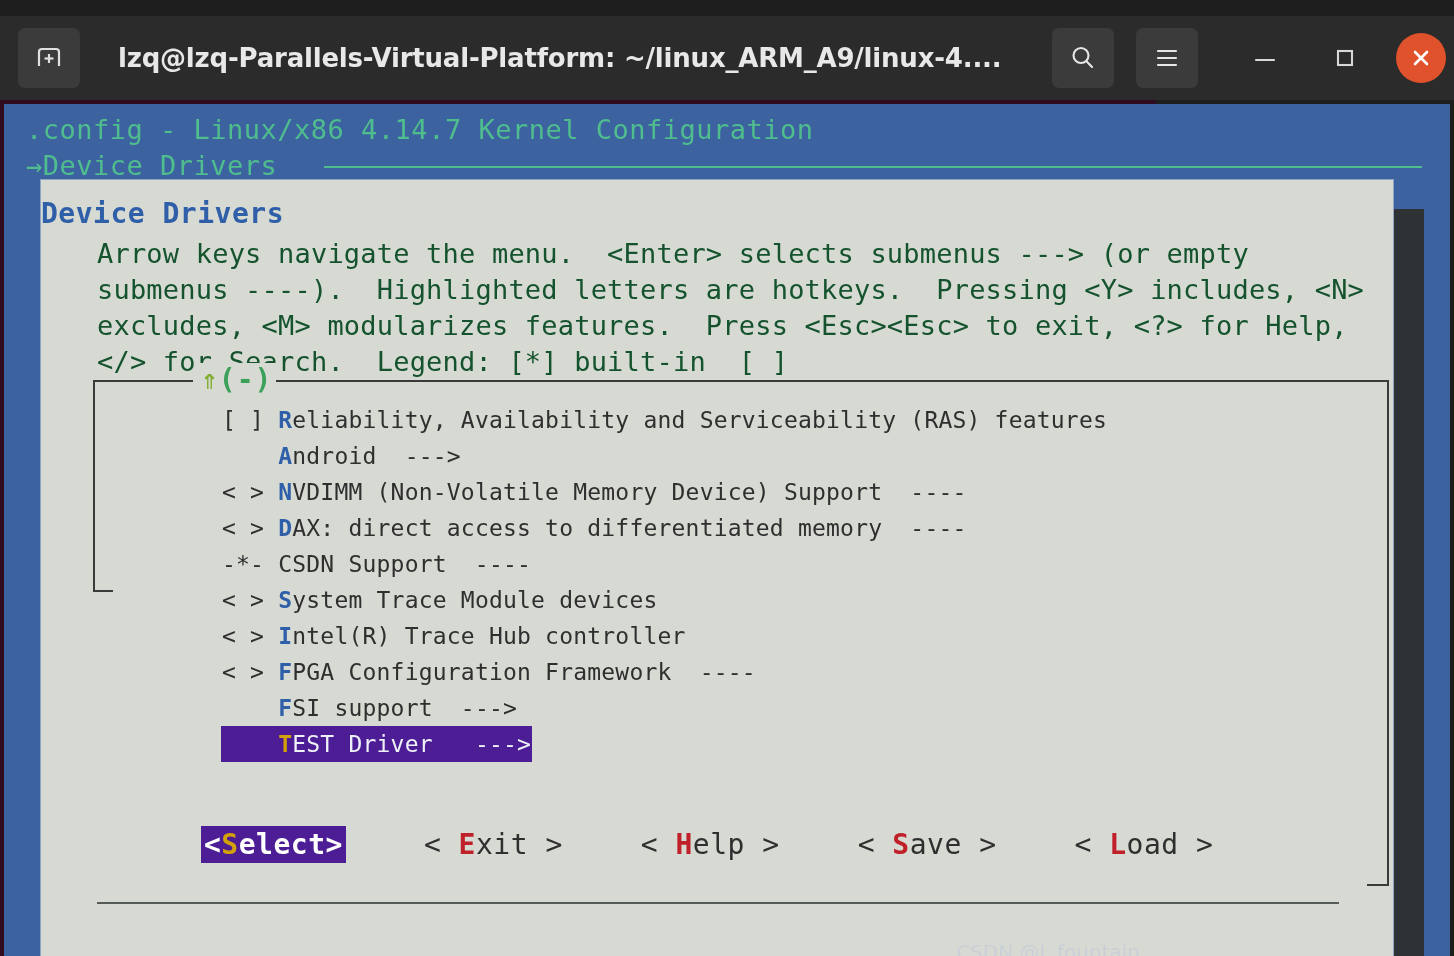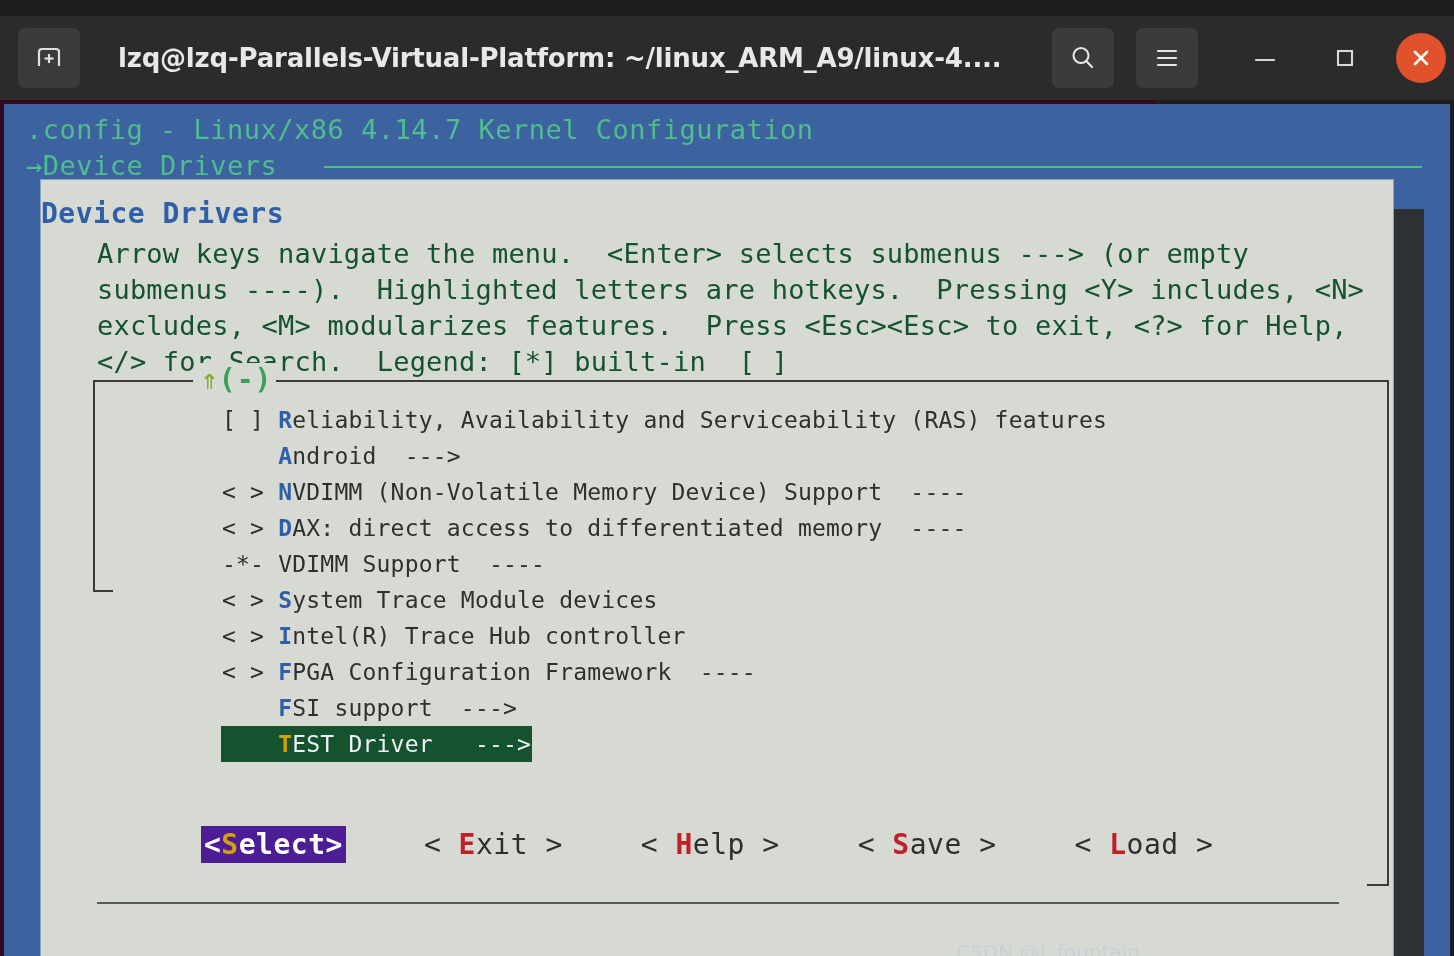--- a/index.html
+++ b/index.html
@@ -230,21 +230,21 @@
     font-family: "DejaVu Sans Mono", monospace;
     color: #2f2f2f;
     white-space: pre;
     letter-spacing: 0.2px;
     display: block;
     width: fit-content;
     padding: 0 1px;
   }
   .menu-row .hot { color: #2f5fa8; font-weight: bold; }
   .menu-row.selected {
-    background: #14532d;
+    background: #4c1d95;
     color: #eef1f6;
   }
   .menu-row.selected .hot { color: #d2a007; font-weight: bold; }
 
   
   #btn-row {
     position: absolute;
     left: 160px;
     top: 646px;
     font-size: 28px;
@@ -363,21 +363,21 @@
         <div id="lf-right-top"></div>
         <div id="lf-right-bot"></div>
 
         <div id="scroll-up"><span class="arr">⇑</span><span>(-)</span></div>
 
         <div id="menu-list">
             <div class="menu-row"><span>[ ] </span><span class="hot">R</span><span>eliability, Availability and Serviceability (RAS) features</span></div>
             <div class="menu-row"><span>    </span><span class="hot">A</span><span>ndroid  ---&gt;</span></div>
             <div class="menu-row"><span>&lt; &gt; </span><span class="hot">N</span><span>VDIMM (Non-Volatile Memory Device) Support  ----</span></div>
             <div class="menu-row"><span>&lt; &gt; </span><span class="hot">D</span><span>AX: direct access to differentiated memory  ----</span></div>
-            <div class="menu-row"><span>-*- </span><span>VDIMM Support  ----</span></div>
+            <div class="menu-row"><span>-*- </span><span>CSDN Support  ----</span></div>
             <div class="menu-row"><span>&lt; &gt; </span><span class="hot">S</span><span>ystem Trace Module devices</span></div>
             <div class="menu-row"><span>&lt; &gt; </span><span class="hot">I</span><span>ntel(R) Trace Hub controller</span></div>
             <div class="menu-row"><span>&lt; &gt; </span><span class="hot">F</span><span>PGA Configuration Framework  ----</span></div>
             <div class="menu-row"><span>    </span><span class="hot">F</span><span>SI support  ---&gt;</span></div>
             <div class="menu-row selected"><span>    </span><span class="hot">T</span><span>EST Driver   ---&gt;</span></div>
           </div>
       </div>
 
       <div id="btn-row"><span class="dlg-btn active"><span>&lt;</span><span class="hotr">S</span><span>elect</span><span>&gt;</span></span><span class="btn-gap"></span><span class="dlg-btn"><span>&lt; </span><span class="hotr">E</span><span>xit </span><span>&gt;</span></span><span class="btn-gap"></span><span class="dlg-btn"><span>&lt; </span><span class="hotr">H</span><span>elp </span><span>&gt;</span></span><span class="btn-gap"></span><span class="dlg-btn"><span>&lt; </span><span class="hotr">S</span><span>ave </span><span>&gt;</span></span><span class="btn-gap"></span><span class="dlg-btn"><span>&lt; </span><span class="hotr">L</span><span>oad </span><span>&gt;</span></span></div>
 

